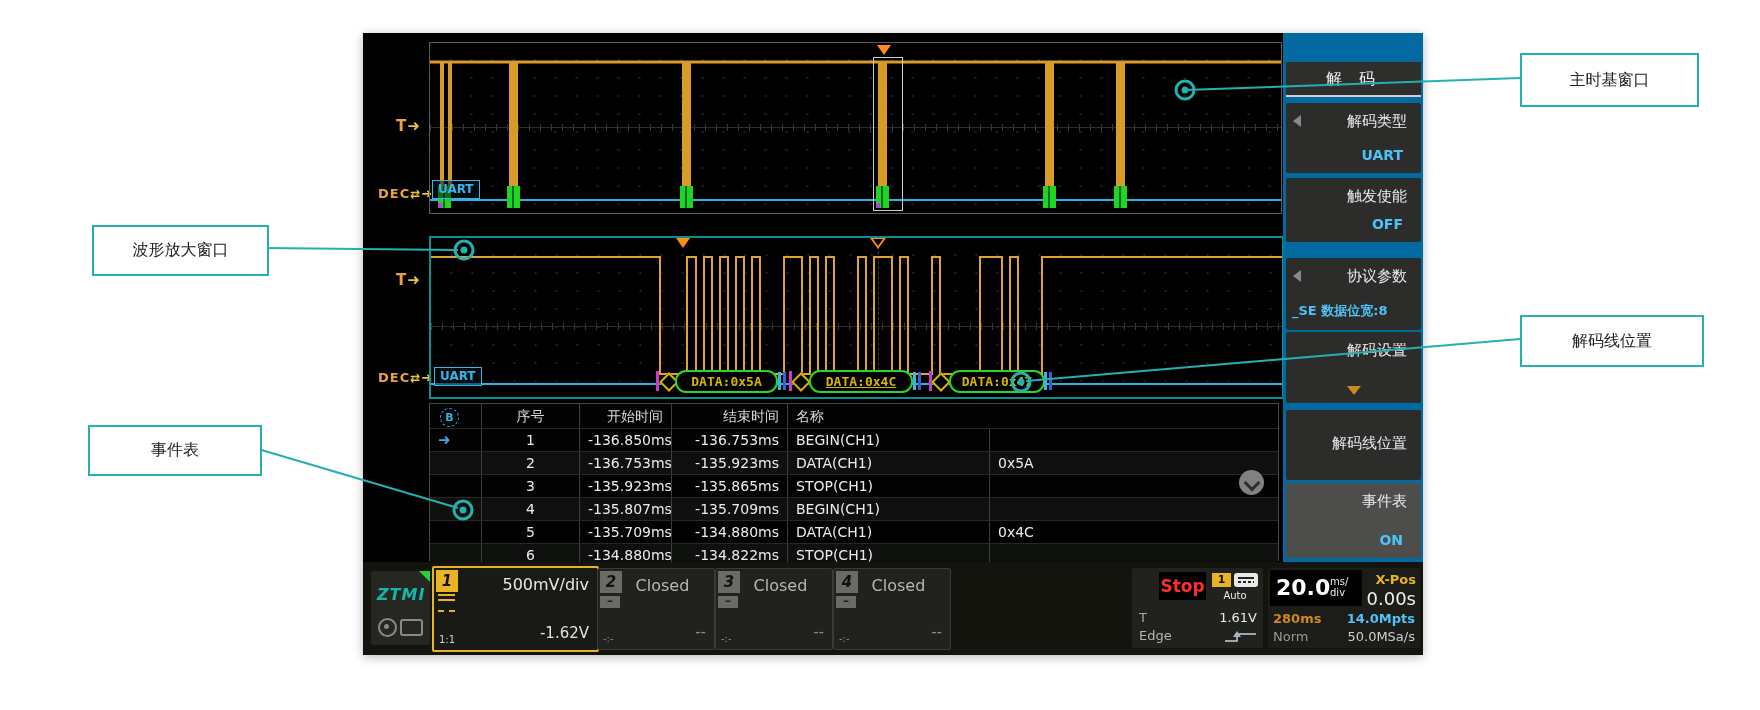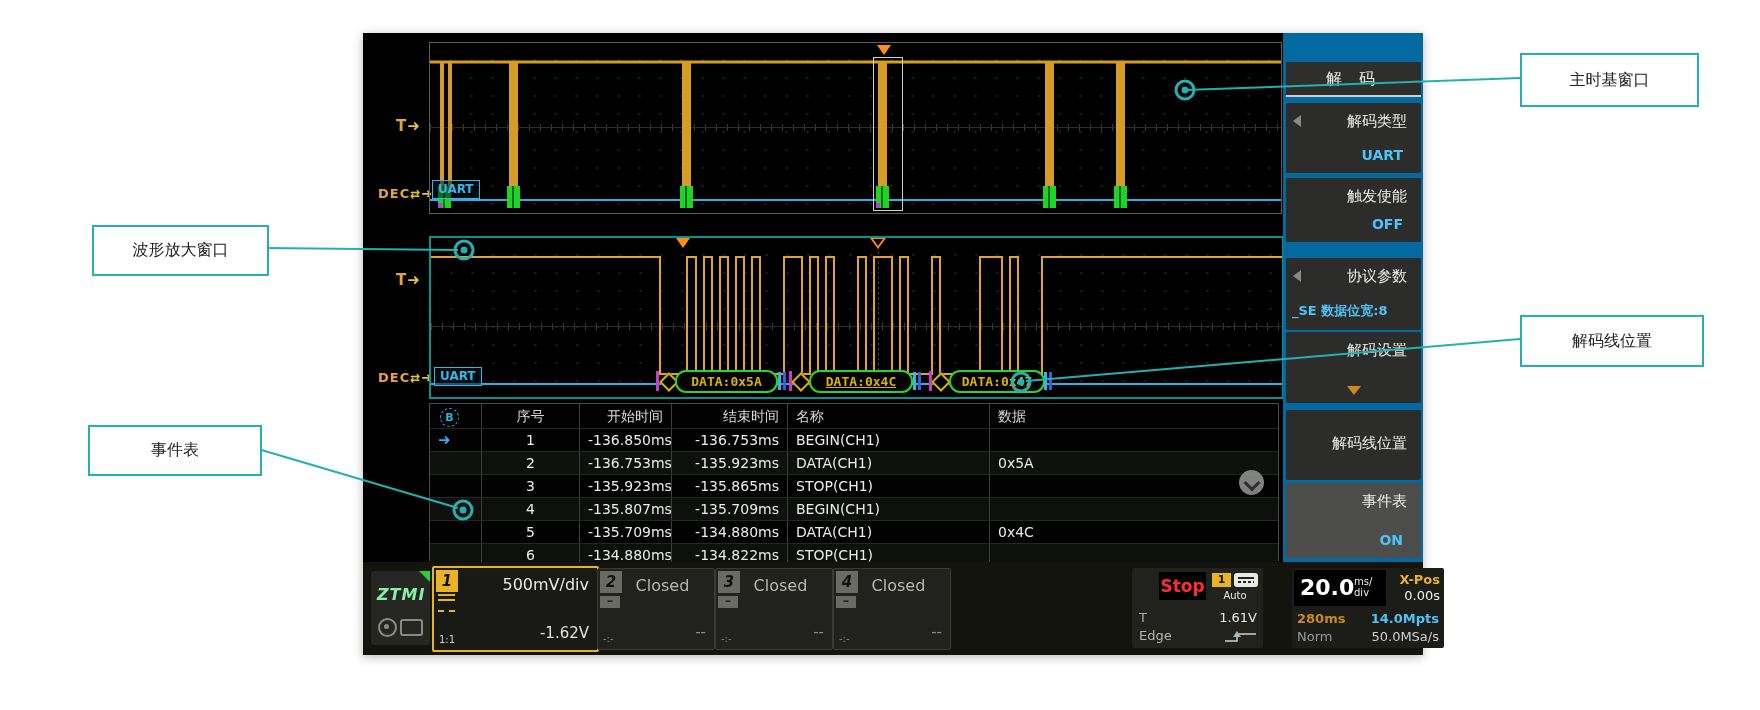--- a/index.html
+++ b/index.html
@@ -70,21 +70,21 @@
   .mbtn .val.small{font-size:13px;right:auto;left:6px;}
   .mbtn .larr{position:absolute;left:7px;top:12px;width:0;height:0;border-top:6px solid transparent;
           border-bottom:6px solid transparent;border-right:8px solid #8a8a8a;}
   .mbtn .expand{position:absolute;left:50%;margin-left:-7px;bottom:8px;border-left:7px solid transparent;
           border-right:7px solid transparent;border-top:9px solid #cc8a1e;width:0;height:0;}
   .mbtn.sel{background:#4d4d4b;}
   
   .bbar{position:absolute;left:0;top:529px;width:1060px;height:93px;background:#14140f;}
   .logo{position:absolute;left:8px;top:9px;width:59px;height:74px;background:#262622;border-radius:3px;}
   .logo .tri{position:absolute;right:0;top:0;width:0;height:0;border-left:11px solid transparent;border-top:11px solid #2bd12b;}
-  .logo .zt{position:absolute;left:6px;top:14px;color:#86efac;font-weight:bold;font-size:16px;font-style:italic;letter-spacing:1px;}
+  .logo .zt{position:absolute;left:6px;top:14px;color:#14b8a6;font-weight:bold;font-size:16px;font-style:italic;letter-spacing:1px;}
   .logo .ic1{position:absolute;left:7px;bottom:8px;width:15px;height:15px;border:2px solid #8a8a85;border-radius:50%;}
   .logo .ic1:after{content:"";position:absolute;left:4px;top:4px;width:5px;height:5px;background:#8a8a85;border-radius:50%;}
   .logo .ic2{position:absolute;right:7px;bottom:9px;width:19px;height:13px;border:2px solid #8a8a85;border-radius:3px;}
   .chbox{position:absolute;top:6px;height:80px;background:#21211d;border:1px solid #3a3a36;border-radius:2px;}
   .chbox.active{border:2px solid #e8b422;background:#191915;}
   .badge{position:absolute;left:2px;top:2px;width:22px;height:22px;text-align:center;line-height:22px;
          font-style:italic;font-weight:bold;font-size:15px;color:#111;background:#6b6b66;}
   .badge.y{background:#e8b422;}
   .cpl{position:absolute;left:4px;top:28px;width:17px;height:9px;border-top:2px solid #e8b422;border-bottom:2px dashed #e8b422;}
   .cplbar{position:absolute;left:4px;top:26px;width:17px;height:2px;background:#e8b422;}
@@ -103,26 +103,26 @@
           font-size:11px;font-weight:bold;text-align:center;line-height:14px;}
   .dcic{position:absolute;left:102px;top:5px;width:24px;height:14px;background:#e9e9e9;border-radius:3px;}
   .dcic:before{content:"";position:absolute;left:4px;top:4px;right:4px;height:2px;background:#222;}
   .dcic:after{content:"";position:absolute;left:4px;top:8px;right:4px;height:2px;
           background:repeating-linear-gradient(90deg,#222 0 3px,transparent 3px 5px);}
   .auto{position:absolute;left:80px;top:22px;width:46px;text-align:center;color:#e8e8e8;font-size:10px;}
   .trow2{position:absolute;left:7px;right:6px;top:42px;color:#aaa;font-size:13px;}
   .trow2 .v{float:right;color:#e8e8e8;}
   .trow3{position:absolute;left:7px;right:6px;top:60px;color:#b5b5b0;font-size:13px;}
   .edgeic{position:absolute;right:4px;top:62px;}
-  .tbpanel{position:absolute;left:905px;top:6px;width:152px;height:80px;background:#1c1c18;border-radius:2px;margin-left:24px;}
+  .tbpanel{position:absolute;left:905px;top:6px;width:152px;height:80px;background:#1c1c18;border-radius:2px;}
   .tbbox{position:absolute;left:2px;top:2px;width:92px;height:36px;background:#000;color:#fff;}
   .tbbox .big{position:absolute;left:6px;top:5px;font-size:22px;font-weight:bold;}
   .tbbox .st{position:absolute;left:60px;font-size:10px;line-height:10px;color:#eee;}
   .xpos{position:absolute;left:98px;top:4px;width:50px;text-align:right;color:#e8b422;font-size:13px;font-weight:bold;}
-  .xposv{position:absolute;left:98px;top:20px;width:50px;text-align:right;color:#f0f0f0;font-size:13px;}
+  .xposv{position:absolute;left:98px;top:20px;width:50px;text-align:right;color:#f0f0f0;font-size:18px;}
   .acq1{position:absolute;left:5px;top:43px;color:#cc8a1e;font-size:13px;font-weight:bold;}
   .acq2{position:absolute;right:5px;top:43px;color:#4fc3f7;font-size:13px;font-weight:bold;}
   .acq3{position:absolute;left:5px;top:61px;color:#9a9a95;font-size:13px;}
   .acq4{position:absolute;right:5px;top:61px;color:#cfcfcf;font-size:13px;}
   
   .cbox{position:absolute;border:2px solid #25b0b0;background:#fff;color:#222;font-size:16px;
         display:flex;align-items:center;justify-content:center;}
   .overlay{position:absolute;left:0;top:0;pointer-events:none;}
   .grnblk{position:absolute;width:13px;height:22px;background:#22d422;}
   .grnblk:after{content:"";position:absolute;left:5px;top:0;width:2px;height:100%;background:#063;}
@@ -209,21 +209,20 @@
       <div class="brk b" style="left:618px;top:134px;"></div>
     </div>
 
     <div class="etable">
       <div class="trow hd">
         <div class="tc c0" style="padding:0 0 0 10px;"><span class="bus-ic">B</span></div>
         <div class="tc c1">序号</div>
         <div class="tc c2">开始时间</div>
         <div class="tc c3">结束时间</div>
         <div class="tc c4">名称</div>
-        <div class="tc c5">数据</div>
       </div>
       <div class="trow">
         <div class="tc c0"><span class="row-arrow">➜</span></div>
         <div class="tc c1">1</div>
         <div class="tc c2">-136.850ms</div>
         <div class="tc c3">-136.753ms</div>
         <div class="tc c4">BEGIN(CH1)</div>
         <div class="tc c5"></div>
       </div>
       <div class="trow alt">

